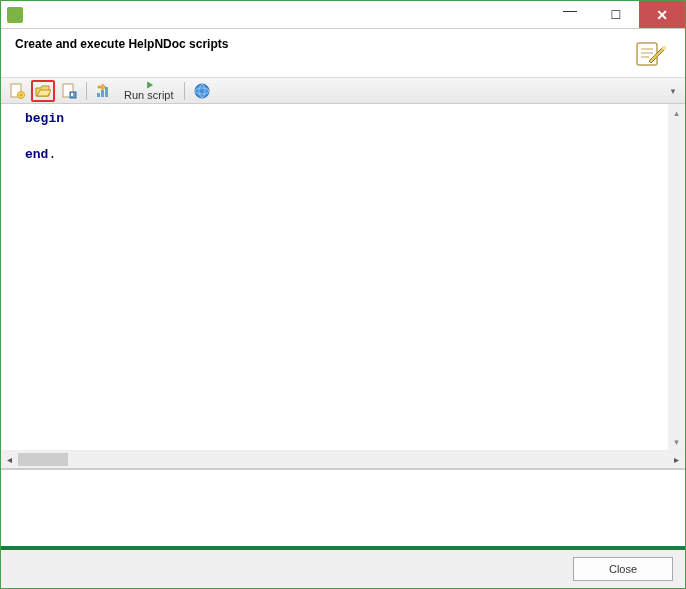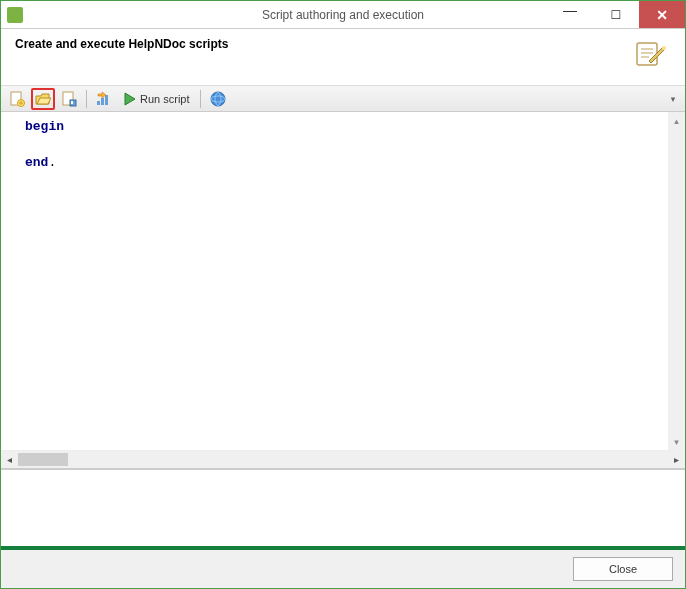--- a/index.html
+++ b/index.html
@@ -59,21 +59,21 @@
     .win-btn.min { font-size: 14px; padding-bottom: 10px; }
     .win-btn.max { font-size: 12px; }
     .win-btn.close {
       background: #c75050;
       color: #fff;
       font-size: 14px;
       font-weight: bold;
     }
     
     .header {
-      padding: 8px 14px 16px 14px;
+      padding: 8px 14px 8px 14px;
       display: flex;
       align-items: flex-start;
       justify-content: space-between;
       border-bottom: 1px solid #ddd;
       background: #fff;
     }
     .header-text h1 {
       font-size: 12px;
       font-weight: bold;
       color: #000;
@@ -213,21 +213,20 @@
       color: #333;
       cursor: default;
     }
     svg { display: block; }
   </style>
 </head>
 <body>
 
 <div class="titlebar">
   <span class="titlebar-icon"></span>
-  <div class="titlebar-title">Script authoring and execution</div>
   <div class="titlebar-spacer"></div>
   <div class="win-btns">
     <button class="win-btn min">—</button>
     <button class="win-btn max">☐</button>
     <button class="win-btn close">✕</button>
   </div>
 </div>
 
 <div class="header">
   <div class="header-text">
@@ -268,21 +267,21 @@
   </button>
   <span class="tb-sep"></span>
   <button class="tb-btn">
     <svg width="16" height="16" viewBox="0 0 16 16">
       <rect x="1" y="10" width="3" height="4" fill="#6aa0d8"></rect>
       <rect x="5" y="7" width="3" height="7" fill="#6aa0d8"></rect>
       <rect x="9" y="4" width="3" height="10" fill="#6aa0d8"></rect>
       <path d="M2 3 L6 3 L6 1 L10 4 L6 7 L6 5 L2 5 Z" fill="#ffb040" stroke="#c07000" stroke-width="0.5"></path>
     </svg>
   </button>
-  <button class="tb-btn" style="padding-right:0;">
+  <button class="tb-btn" style="padding-right:0;flex-direction:column;">
     <svg width="16" height="16" viewBox="0 0 16 16">
       <path d="M3 2 L13 8 L3 14 Z" fill="#4caf50" stroke="#2e7d32"></path>
     </svg>
     <span class="tb-runlabel">Run script</span>
   </button>
   <span class="tb-sep"></span>
   <button class="tb-btn">
     <svg width="16" height="16" viewBox="0 0 16 16">
       <circle cx="8" cy="8" r="7" fill="#4a90d9" stroke="#2a6db0"></circle>
       <ellipse cx="8" cy="8" rx="7" ry="3" fill="none" stroke="#9fd0ff" stroke-width="0.8"></ellipse>

